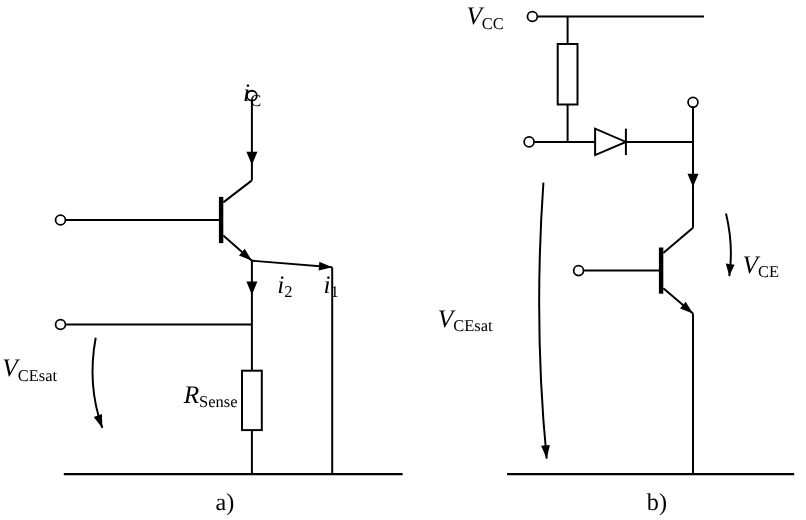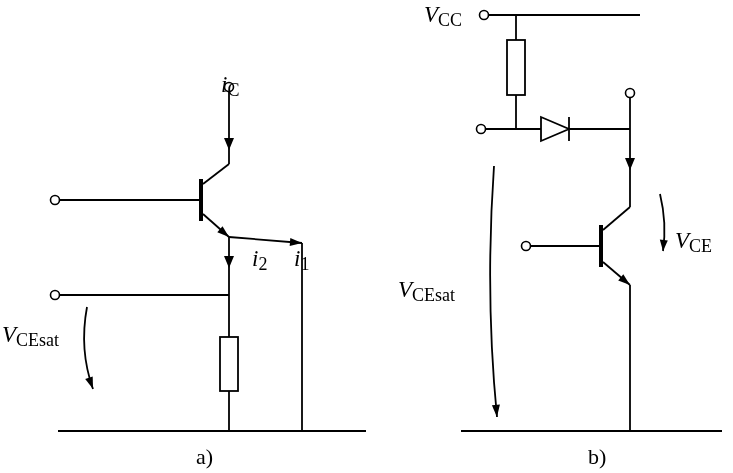--- a/index.html
+++ b/index.html
@@ -14,21 +14,21 @@
   .stage svg { position:absolute; left:0; top:0; }
   .lbl {
     position:absolute;
     font-size:23px;
     line-height:1.1;
     white-space:nowrap;
     color:#000;
   }
   .lbl .v { font-style:italic; }
   .lbl sub {
-    font-size:18px;
+    font-size:15px;
     font-style:normal;
     line-height:1;
     vertical-align:-4px;
   }
   .lbl .op { font-style:normal; font-size:21px; padding:0 3px; }
   .cap { position:absolute; font-size:22px; }
   .r-align { text-align:right; }
 </style>
 </head>
 <body>
@@ -128,20 +128,23 @@
   </div>
 
   <div class="lbl" style="left:294px; top:246px">
     <span class="v">i</span><sub>1</sub>
   </div>
 
   <div class="lbl" style="left:2px; top:322px">
     <span class="v">V</span><sub>CEsat</sub>
   </div>
 
+  <div class="lbl r-align" style="left:140px; top:346px; width:76px">
+    <span class="v">R</span><sub>Sense</sub>
+  </div>
 
   <div class="cap" style="left:196px; top:444px">a)</div>
 
   <div class="lbl" style="left:424px; top:2px">
     <span class="v">V</span><sub>CC</sub>
   </div>
 
   <div class="lbl" style="left:675px; top:228px">
     <span class="v">V</span><sub>CE</sub>
   </div>

